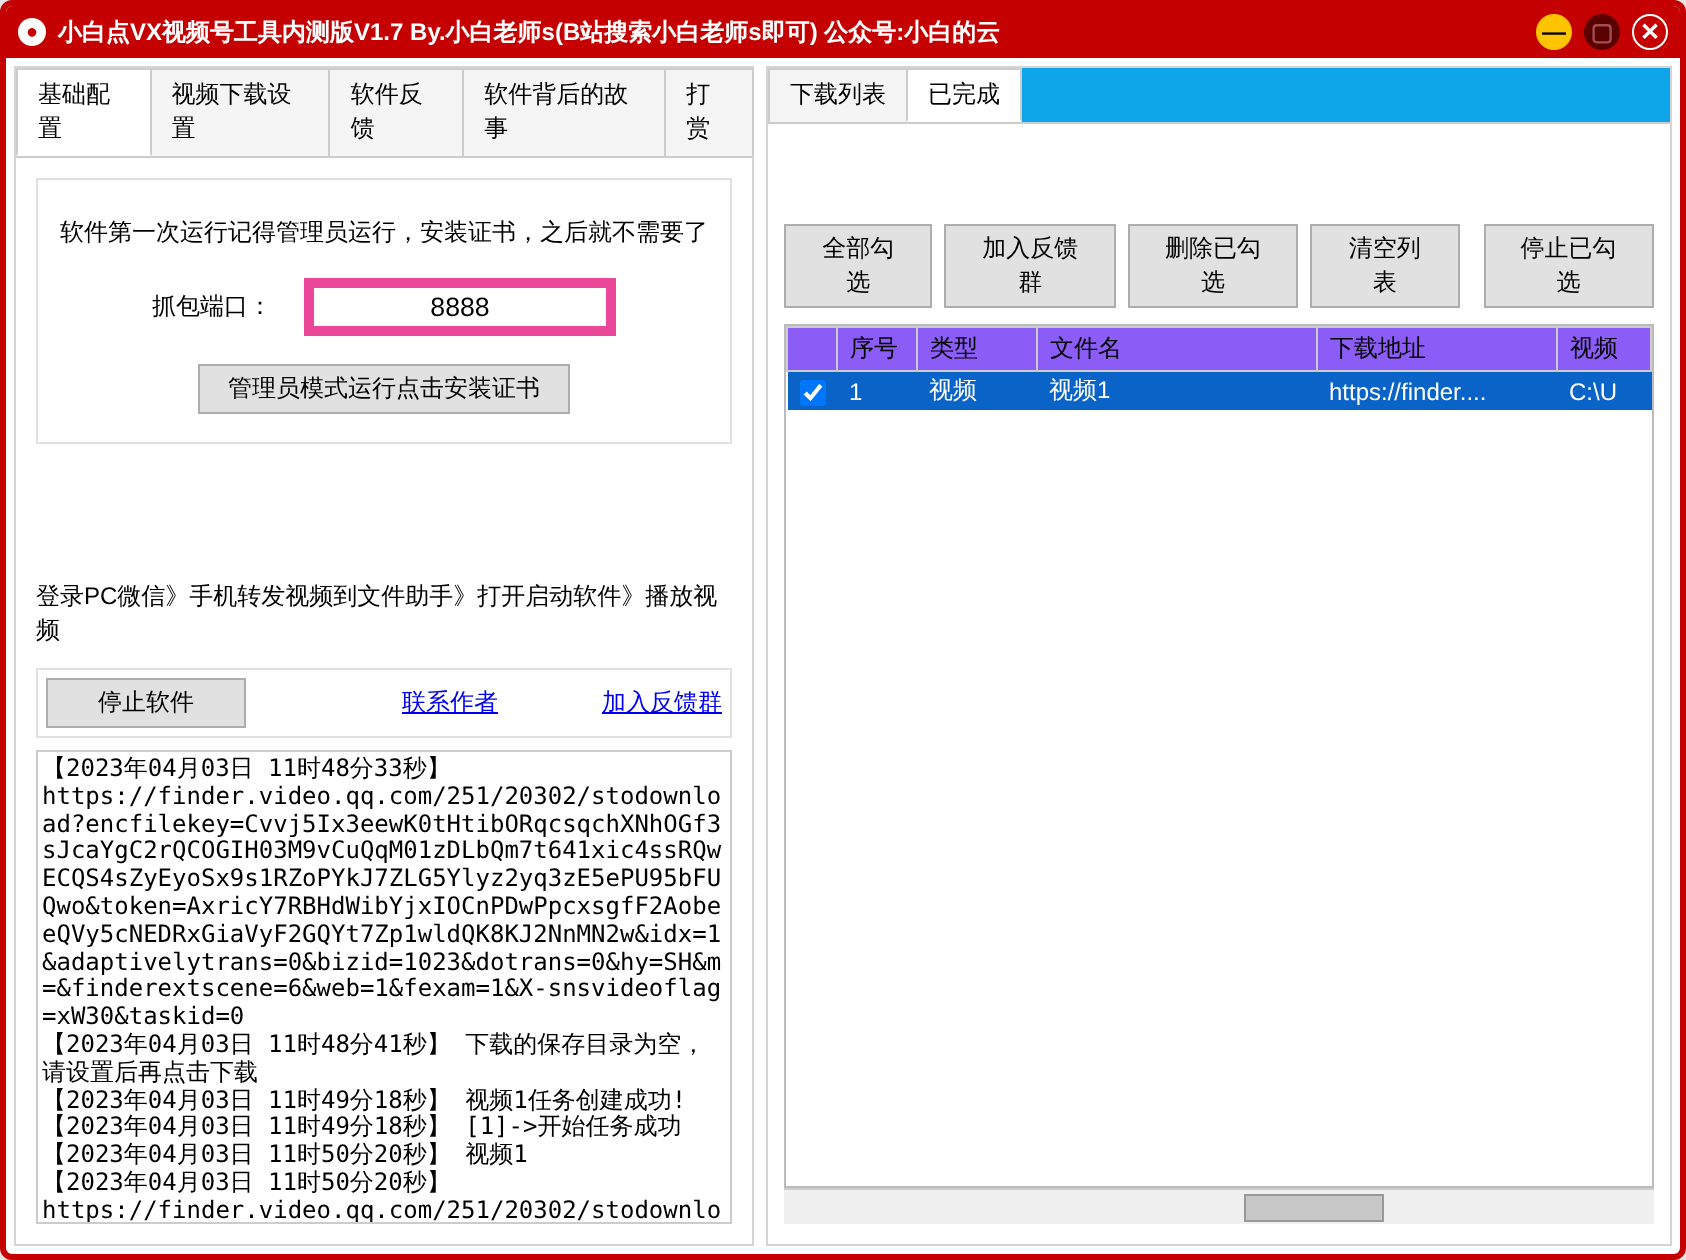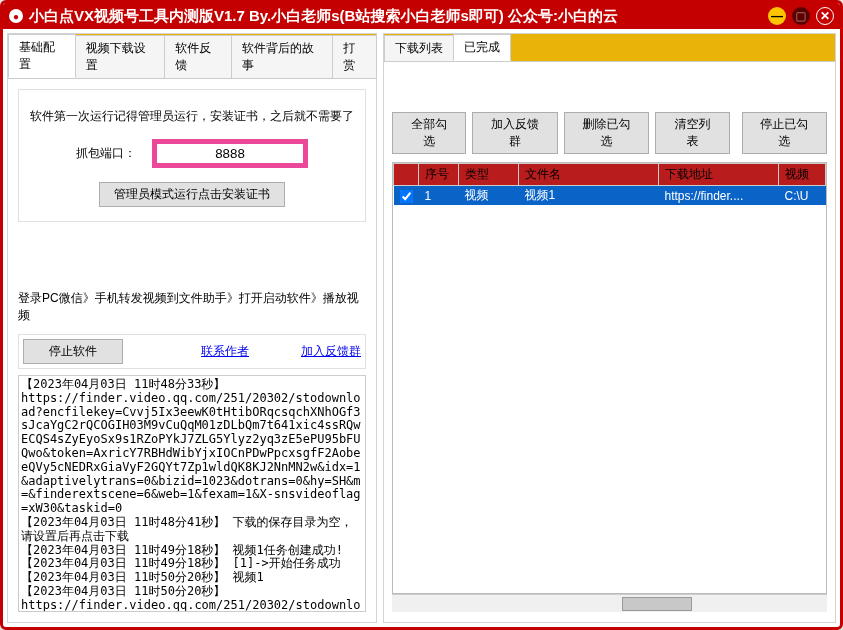--- a/index.html
+++ b/index.html
@@ -21,21 +21,21 @@
       display: flex; align-items: center;
       padding: 0 6px;
       font-weight: bold;
     }
     .titlebar .icon-circle {
       width: 14px; height: 14px; border-radius: 50%;
       background: #fff; margin-right: 6px;
       display: flex; align-items: center; justify-content: center;
       color: #c40000; font-size: 10px;
     }
-    .titlebar .title { flex: 1; font-size: 15px; }
+    .titlebar .title { flex: 1; font-size: 12px; }
     .titlebar .btns { display: flex; gap: 6px; }
     .titlebar .winbtn {
       width: 18px; height: 18px; border-radius: 50%;
       display: flex; align-items: center; justify-content: center;
       font-size: 12px; font-weight: bold; cursor: pointer;
     }
     .winbtn.min { background: #ffc400; color: #000; }
     .winbtn.max { background: #5a0000; color: #a05050; }
     .winbtn.close { background: #c40000; border:1px solid #fff; color: #fff; }
     
@@ -47,21 +47,21 @@
     .left-panel, .right-panel {
       border: 1px solid #d4d4d4;
       display: flex; flex-direction: column;
       background: #f7f7f7;
       min-height: 0;
     }
     .left-panel { width: 370px; }
     .right-panel { flex: 1; }
     
     .tabs {
-      display: flex; background: #eab308; align-items: flex-end;
+      display: flex; background: #0ea5e9;
     }
     .tabs .tab {
       padding: 4px 10px; border: 1px solid #ccc;
       border-bottom: none; background: #f5f5f5;
       cursor: pointer; font-size: 12px;
       margin-right: -1px;
     }
     .tabs .tab.active {
       background: #fff; border-bottom: 1px solid #fff;
       position: relative; z-index: 1;
@@ -120,21 +120,21 @@
       justify-content:center;
     }
     .right-buttons .spacer { flex:1;}
     
     .table-wrap {
       flex:1; border:1px solid #bbb; overflow:auto;
       min-height:0;
     }
     table { border-collapse: collapse; width: 100%; font-size:12px;}
     th {
-      background: #b91c1c; border: 1px solid #ccc;
+      background: #8b5cf6; border: 1px solid #ccc;
       padding: 2px 6px; text-align:left; font-weight: normal;
       position: sticky; top:0;
     }
     td { padding: 1px 6px; }
     tr.selected td { background: #0a63c6; color:#fff; }
     .chkcol { width: 24px; text-align:center;}
     .chkcol input { vertical-align: middle;}
     
     .hscroll {
       height:18px; background:#f0f0f0;

